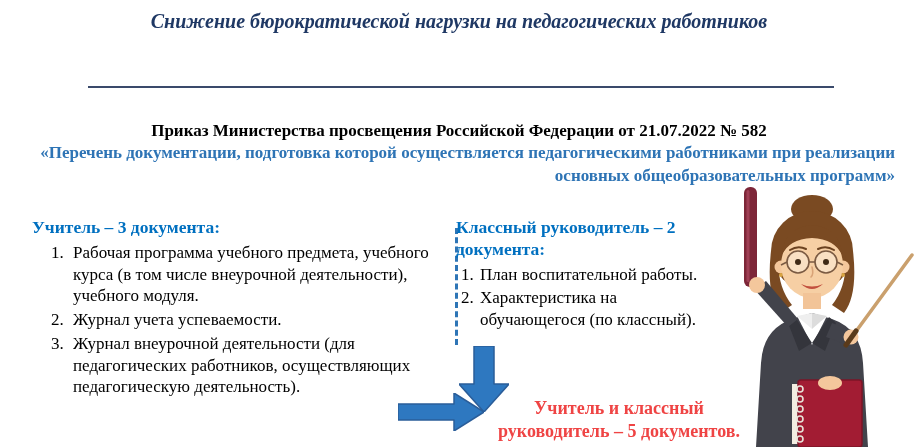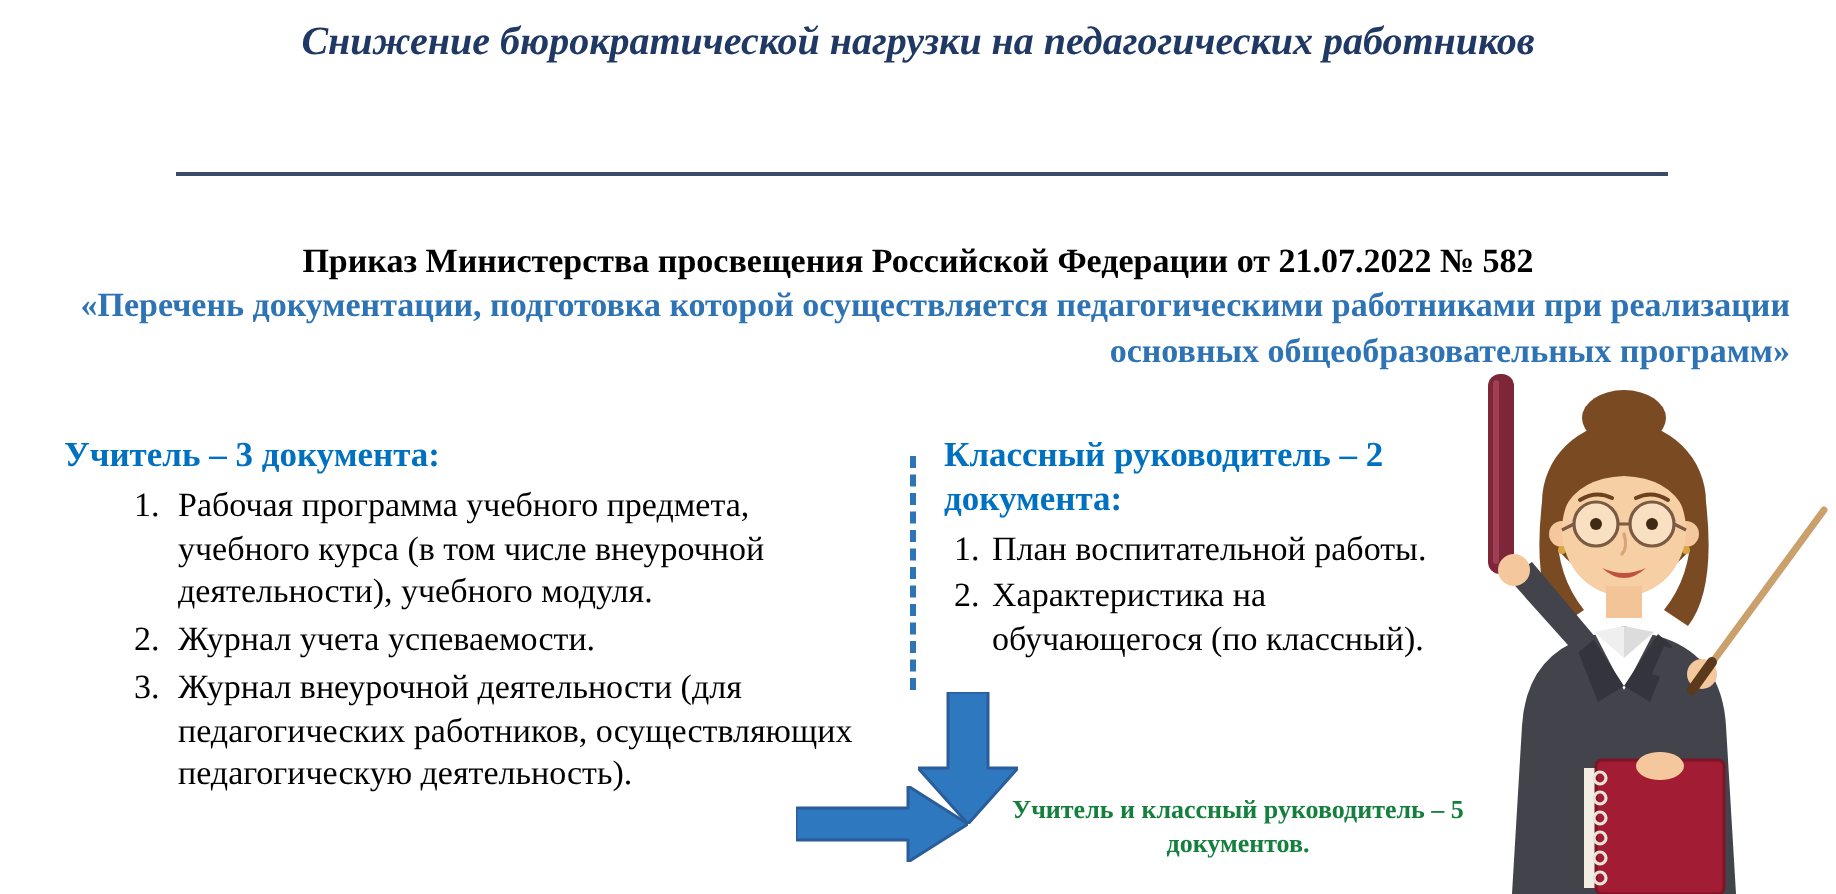--- a/index.html
+++ b/index.html
@@ -53,22 +53,22 @@
     margin-bottom: 3px;
     line-height: 1.25;
   }
   .left-col { position: absolute; left: 32px; top: 217px; width: 404px; }
   .left-col ol {
     margin: 2px 0 0 0;
     padding-left: 36px;
     font-size: 17px;
     line-height: 1.28;
   }
-  .left-col li { padding-left: 5px; margin-bottom: 2px; margin-left: 16px; }
-  .mid-col { position: absolute; left: 472px; top: 217px; width: 252px; }
+  .left-col li { padding-left: 5px; margin-bottom: 2px; }
+  .mid-col { position: absolute; left: 456px; top: 217px; width: 252px; }
   .mid-col ol {
     margin: 2px 0 0 0;
     padding-left: 22px;
     font-size: 17px;
     line-height: 1.3;
   }
   .mid-col li { padding-left: 2px; margin-bottom: 1px; }
   .divider {
     position: absolute;
     left: 455px;
@@ -79,23 +79,23 @@
   }
   .down-arrow { position: absolute; left: 459px; top: 346px; }
   .right-arrow { position: absolute; left: 398px; top: 393px; }
   .summary {
     position: absolute;
     left: 487px;
     top: 397px;
     width: 264px;
     text-align: center;
     font-weight: 700;
-    font-size: 13px;
+    font-size: 18px;
     line-height: 1.3;
-    color: #15803d;
+    color: #ef4444;
   }
   .teacher { position: absolute; left: 700px; top: 185px; }
 </style>
 </head>
 <body>
 
 <div class="slide">
 
   <h1 class="title">Снижение бюрократической нагрузки на педагогических работников</h1>
   <div class="title-rule"></div>

